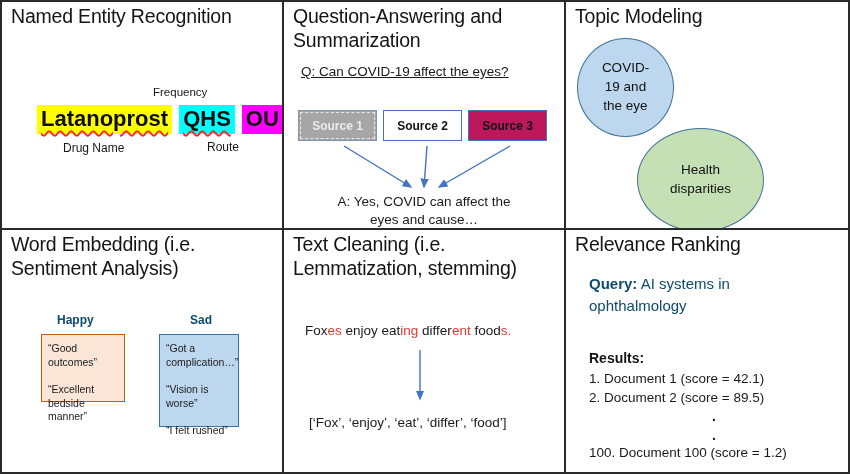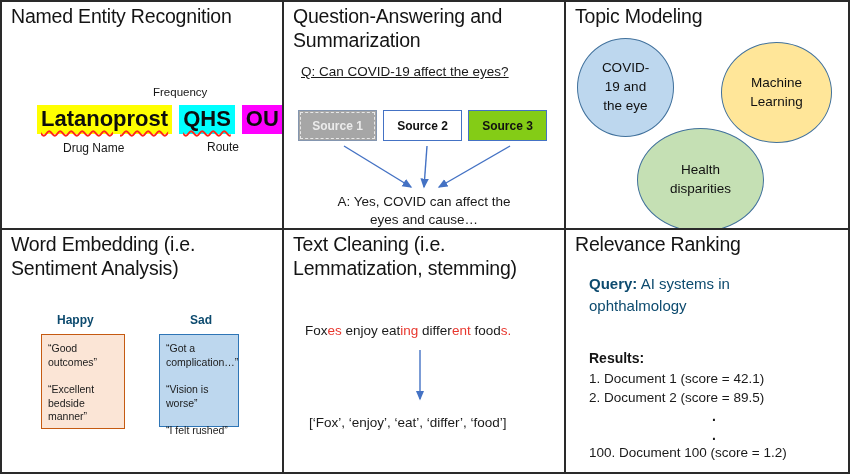--- a/index.html
+++ b/index.html
@@ -50,21 +50,21 @@
   .qa-boxes{position:absolute; left:14px; top:108px; width:254px; display:flex; gap:6px;}
   .qa-box{
     position:relative;
     width:79px; height:31px;
     display:flex; align-items:center; justify-content:center;
     font-size:12px; font-weight:600; color:#111;
     background:#ffffff; border:1.6px solid #4472c4;
   }
   .qa-box.src1{background:#a6a6a6; border-color:#8496b0; color:#ebebeb;}
   .qa-box.src1::after{content:""; position:absolute; inset:1px; border:1px dashed rgba(255,255,255,0.75); pointer-events:none;}
-  .qa-box.src3{background:#84cc16;}
+  .qa-box.src3{background:#be185d;}
   .qa-arrows{position:absolute; left:14px; top:141px;}
   .qa-answer{
     position:absolute; left:0; top:191px; width:100%;
     text-align:center; font-size:13.5px; line-height:1.35;
     color:#1a1a1a; white-space:pre-line;
   }
   .arrow-line{stroke:var(--arrow); stroke-width:1.4; fill:none;}
   .arrow-head{fill:var(--arrow);}
 
   
@@ -81,21 +81,21 @@
 
   
   .emb-label{position:absolute; font-size:12px; font-weight:600; color:#0c4a6e;}
   .lbl-happy{left:55px; top:83px;}
   .lbl-sad{left:188px; top:83px;}
   .emb-box{
     position:absolute; top:104px;
     padding:7px 6px; font-size:10.5px; line-height:1.3;
     color:#1a1a1a; white-space:pre-line;
   }
-  .box-happy{left:39px; width:84px; height:95px; background:#fbe5d6; border:1.8px solid #c55a11;}
+  .box-happy{left:39px; width:84px; height:68px; background:#fbe5d6; border:1.8px solid #c55a11;}
   .box-sad{left:157px; width:80px; height:93px; background:#bdd7ee; border:1.8px solid #2e75b6;}
 
   
   .clean-sentence{position:absolute; left:21px; top:93px; font-size:13.5px; color:#1a1a1a;}
   .clean-sentence .red{color:var(--red);}
   .clean-arrow{position:absolute; left:125px; top:119px;}
   .clean-result{position:absolute; left:25px; top:185px; font-size:13.5px; color:#1a1a1a;}
 
   
   .rank-query{position:absolute; left:23px; top:43px; width:185px; font-size:15px; line-height:1.45; color:#0c4a6e;}
@@ -147,22 +147,20 @@
     </svg>
     <div class="qa-answer">A: Yes, COVID can affect the
 eyes and cause…</div>
   </div>
 
   <div class="cell">
     <div class="panel-title">Topic Modeling</div>
     <div class="topic-circle circ-covid" style="background-color: rgb(189, 215, 238); border-color: rgb(65, 113, 156);">COVID-
 19 and
 the eye</div>
-    <div class="topic-circle circ-ml" style="background-color: rgb(255, 230, 153); border-color: rgb(65, 113, 156);">Machine
-Learning</div>
     <div class="topic-circle circ-health" style="background-color: rgb(197, 224, 180); border-color: rgb(65, 113, 156);">Health
 disparities</div>
   </div>
 
   <div class="cell">
     <div class="panel-title">Word Embedding (i.e.
 Sentiment Analysis)</div>
     <div class="emb-label lbl-happy">Happy</div>
     <div class="emb-label lbl-sad">Sad</div>
     <div class="emb-box box-happy">“Good

